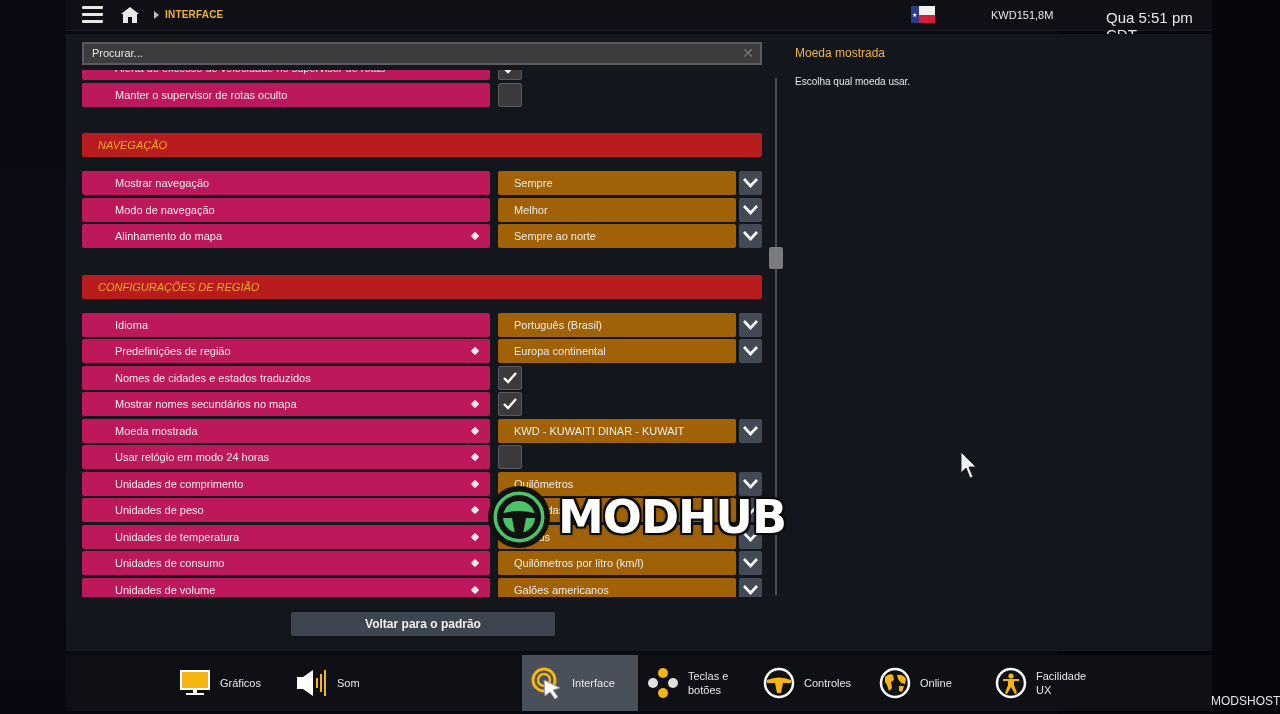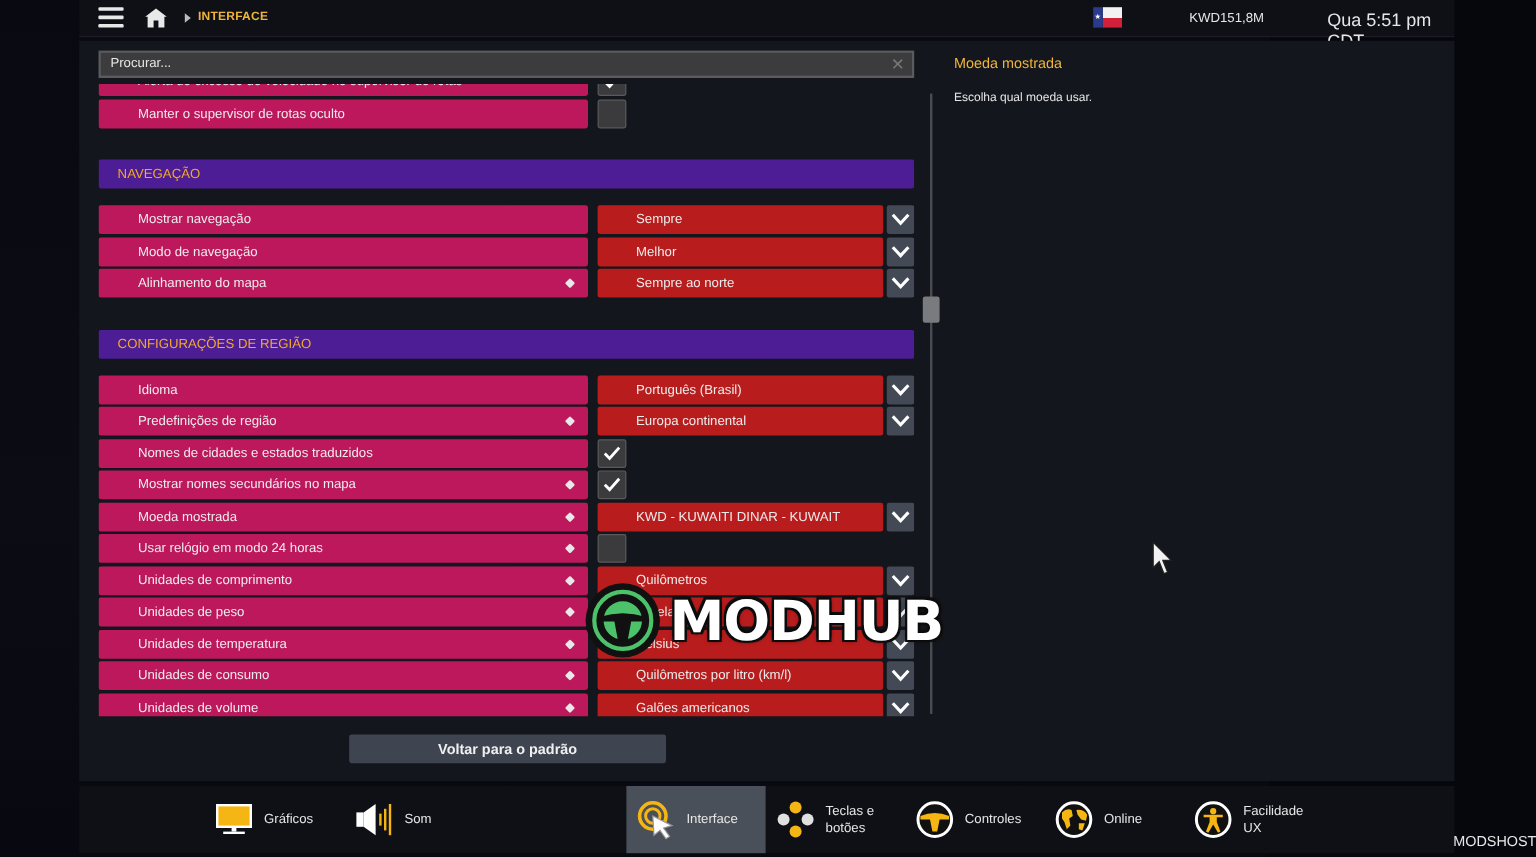--- a/index.html
+++ b/index.html
@@ -25,27 +25,27 @@
   .panel { position: absolute; left: 66px; top: 34px; width: 1146px; height: 617px; background: #14161d; }
   .settings { position: absolute; left: 16px; top: 8px; width: 680px; height: 555px; overflow: hidden; }
   .search { position: absolute; left: 0; top: 0; width: 680px; height: 23px; background: #3c3c3e; border: 2px solid #5b5b5e; font-size: 11px; color: #e6e6e6; padding: 3px 8px; }
   .search .x { position: absolute; right: 6px; top: 1px; color: #777; font-size: 14px; }
   .list { position: absolute; left: 0; top: 28px; width: 680px; height: 527px; overflow: hidden; }
   .list-inner { position: absolute; left: 0; top: -14px; width: 680px; }
 
   .row { position: relative; height: 26.5px; margin-bottom: 0; }
   .row .label { position: absolute; left: 0; top: 0; width: 408px; height: 24px; background: #be185d; border-radius: 2px; font-size: 11px; color: #ececec; padding: 6px 33px; }
   .row .label .dot { position: absolute; right: 12px; top: 9px; width: 6px; height: 6px; background: #e8e8e8; transform: rotate(45deg); border-radius: 1px; }
-  .row .select { position: absolute; left: 416px; top: 0; width: 238px; height: 24px; background: #b91c1c; border-radius: 2px; font-size: 11px; color: #ececec; padding: 6px 32px; cursor: pointer; }
+  .row .select { position: absolute; left: 416px; top: 0; width: 238px; height: 24px; background: #a16207; border-radius: 2px; font-size: 11px; color: #ececec; padding: 6px 16px; cursor: pointer; }
   .row .chev { position: absolute; left: 657px; top: 0; width: 23px; height: 24px; background: #434a55; border-radius: 2px; cursor: pointer; }
   .row .chev svg { position: absolute; left: 3px; top: 4px; }
   .row .check { position: absolute; left: 416px; top: 0; width: 24px; height: 24px; background: #3b3b3d; border: 1px solid #5a5a5c; border-radius: 2px; cursor: pointer; }
   .row .check svg { position: absolute; left: 3px; top: 4px; }
 
-  .section { position: relative; height: 24px; background: #4c1d95; border-radius: 2px; font-size: 11px; color: #f0a830; padding: 6px 16px; margin: 24px 0 14px 0; }
+  .section { position: relative; height: 24px; background: #b91c1c; border-radius: 2px; font-size: 11px; color: #f0a830; padding: 6px 16px; margin: 24px 0 14px 0; font-style: italic; }
 
   .scroll-track { position: absolute; left: 709px; top: 44px; width: 2px; height: 517px; background: #4a4b50; }
   .scroll-thumb { position: absolute; left: 703px; top: 213px; width: 14px; height: 22px; background: #7a7b7e; border-radius: 2px; cursor: pointer; }
 
   .reset-btn { position: absolute; left: 225px; top: 578px; width: 264px; height: 24px; background: #3f4550; border-radius: 2px; font-size: 12px; font-weight: bold; color: #f0f0f0; text-align: center; line-height: 24px; cursor: pointer; }
 
   .help-title { position: absolute; left: 729px; top: 12px; font-size: 12px; color: #f0b43a; }
   .help-text { position: absolute; left: 729px; top: 42px; font-size: 10px; color: #e6e6e6; }
 
   .cursor { position: absolute; left: 960px; top: 451px; }

